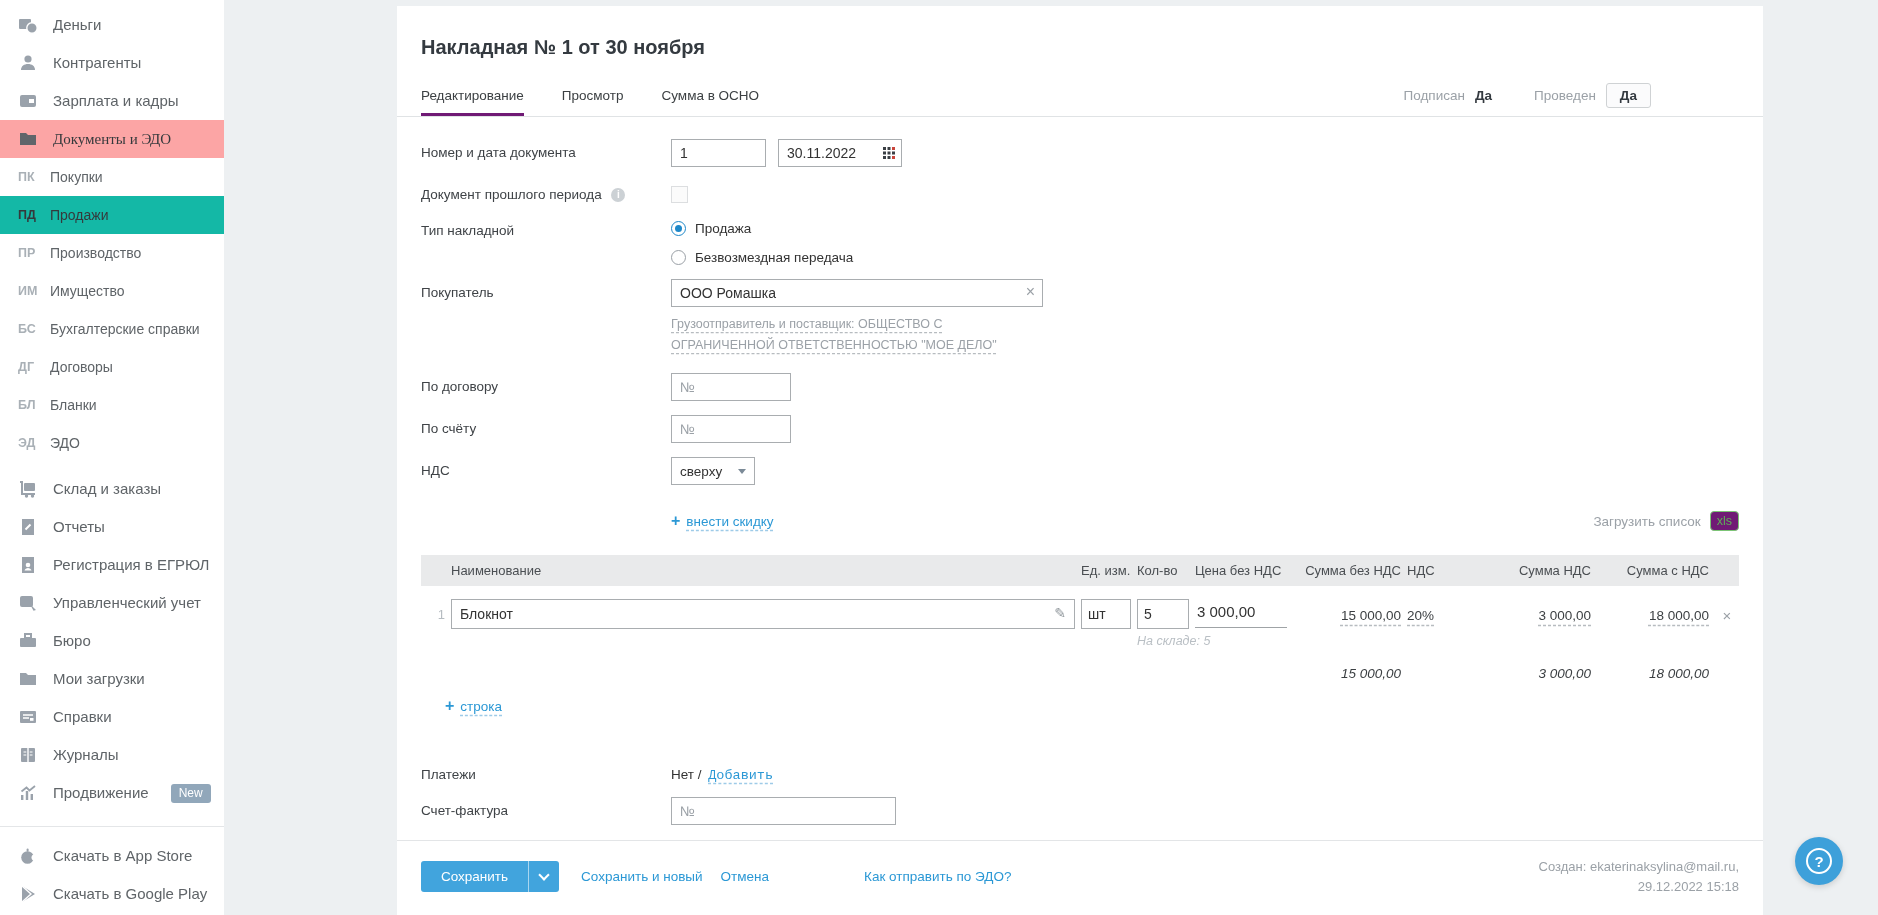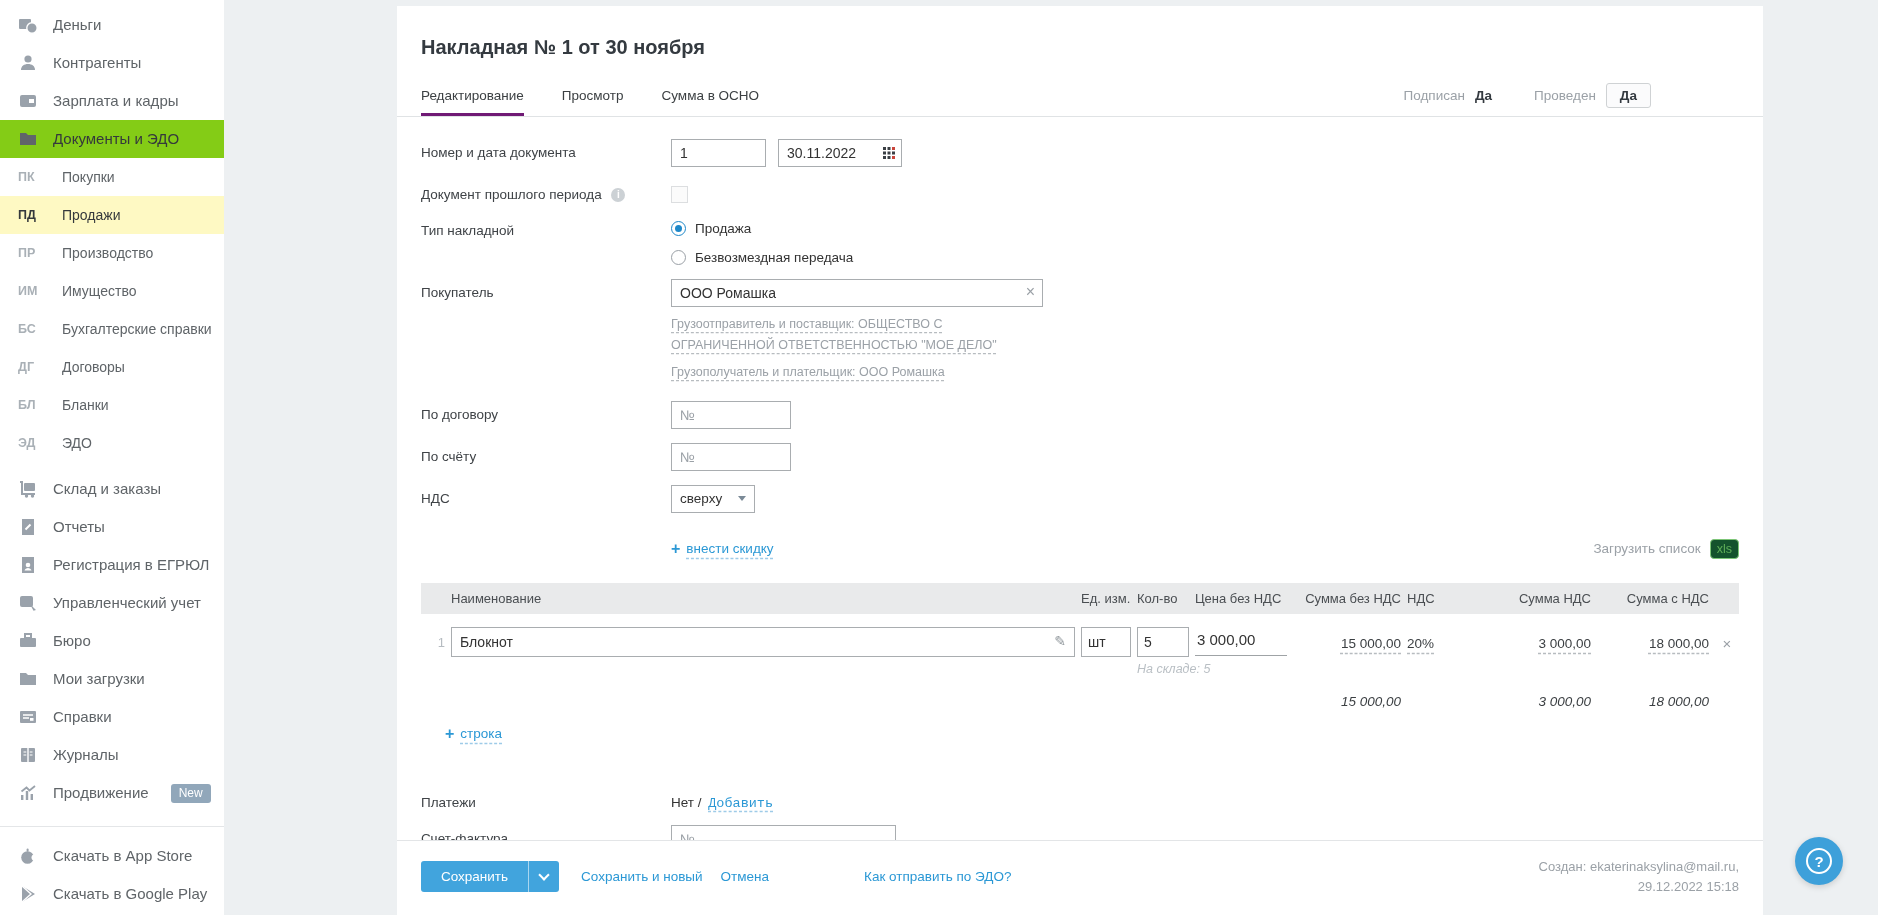--- a/index.html
+++ b/index.html
@@ -13,31 +13,31 @@
   
   .sidebar {
     position:absolute; left:0; top:0; width:224px; height:915px;
     background:#fff; padding-top:6px; overflow:hidden;
   }
   .sb-item {
     display:flex; align-items:center; gap:14px;
     padding:8px 10px 8px 17px; cursor:pointer; min-height:38px;
   }
   .sb-item .sb-label { font-size:15px; color:#5f6468; line-height:1.25; }
-  .sb-item.active { background:#84cc16; }
+  .sb-item.active { background:#fca5a5;font-family:Liberation Serif, serif; }
   .sb-item.active .sb-label { color:#35393c; }
   .sb-ico { width:22px; height:20px; flex:0 0 22px; display:flex; align-items:center; justify-content:center; }
   .sb-ico svg { display:block; }
   .sb-sub {
-    display:flex; align-items:center; gap:20px;
+    display:flex; align-items:center; gap:8px;
     padding:9px 10px 9px 18px; cursor:pointer; min-height:38px;
   }
   .sb-sub .sb-abbr { font-size:12.5px; font-weight:700; color:#a9b0b6; width:24px; }
   .sb-sub .sb-sublabel { font-size:14px; color:#5f6468; }
-  .sb-sub.active { background:#fef9c3; }
+  .sb-sub.active { background:#14b8a6; }
   .sb-sub.active .sb-abbr { color:#35393c; }
   .sb-sub.active .sb-sublabel { color:#35393c; }
   .sb-gap { height:8px; }
   .sb-divider { border-top:1px solid #e4e6e8; margin:14px 0 10px 0; }
   .new-badge {
     background:#91a7ba; color:#fff; font-size:12px; border-radius:3px;
     padding:2px 8px 3px 8px; margin-left:8px;
   }
 
   
@@ -112,21 +112,21 @@
   }
   .select-arrow { width:0; height:0; border-left:4.5px solid transparent; border-right:4.5px solid transparent; border-top:5px solid #7b8a97; }
 
   .discount-row { display:flex; align-items:center; margin:26px 0 0 0; }
   .lnk { color:#2b98d5; cursor:pointer; font-size:13.5px; text-decoration:none; }
   .lnk-dashed { color:#2b98d5; cursor:pointer; font-size:13.5px; text-decoration:underline dashed; text-decoration-color:#9ecbe8; text-underline-offset:4px; }
   .plus { color:#2b98d5; font-size:16px; font-weight:700; margin-right:6px; }
   .discount-left { margin-left:250px; display:flex; align-items:center; }
   .load-list { margin-left:auto; display:flex; align-items:center; color:#9ba1a7; font-size:13.5px; }
   .xls-badge {
-    border:1px solid #7cc576; color:#5fae58; border-radius:4px; background:#14532d;
+    border:1px solid #7cc576; color:#5fae58; border-radius:4px; background:#701a75;
     font-size:12.5px; padding:2px 6px; margin-left:9px; cursor:pointer;
   }
 
   
   .tbl { margin-top:24px; --cols:24px minmax(0,1fr) 50px 52px 95px 105px 58px 120px 112px 24px; }
   .tbl-head {
     display:grid; grid-template-columns:var(--cols); column-gap:6px;
     background:#e9eaeb; height:31px; align-items:center; font-size:13px; color:#4a4e52;
   }
   .tbl-head .h-right { text-align:right; }
@@ -460,21 +460,20 @@
         </div>
 
         <div class="form-row" style="margin-bottom:18px;">
           <div class="form-label">Покупатель</div>
           <div class="buyer-wrap">
             <div class="buyer-input-wrap">
               <input class="txt buyer-input" type="text" value="ООО Ромашка" style="">
               <span class="clear-x">×</span>
             </div>
             <div class="buyer-note">Грузоотправитель и поставщик: ОБЩЕСТВО С ОГРАНИЧЕННОЙ ОТВЕТСТВЕННОСТЬЮ "МОЕ ДЕЛО"</div>
-            <div class="buyer-note">Грузополучатель и плательщик: ООО Ромашка</div>
           </div>
         </div>
 
         <div class="form-row">
           <div class="form-label">По договору</div>
           <input class="txt small-input" type="text" placeholder="№" style="">
         </div>
 
         <div class="form-row">
           <div class="form-label">По счёту</div>

